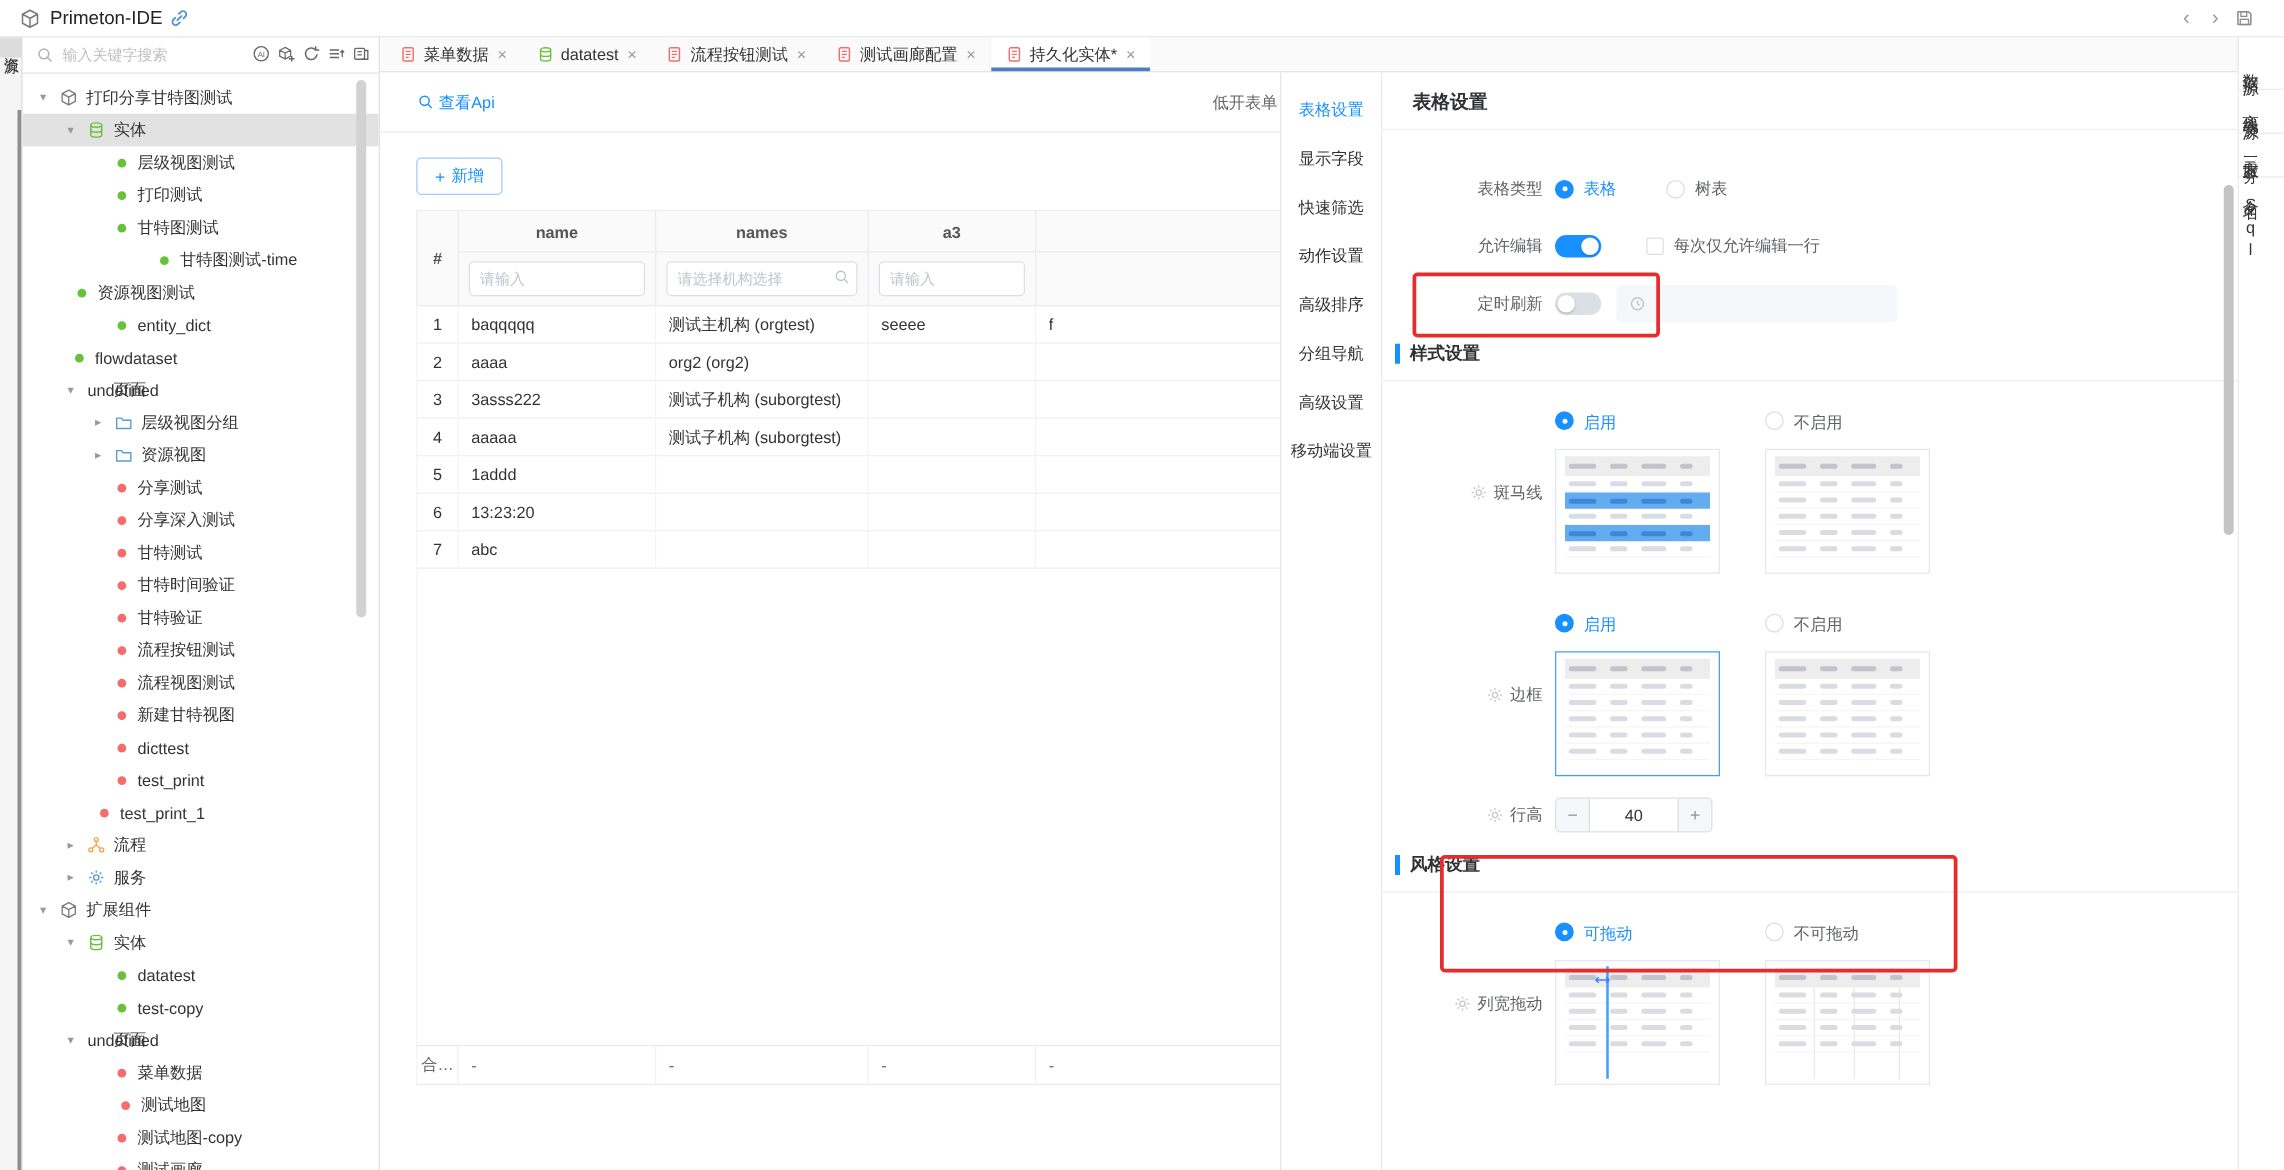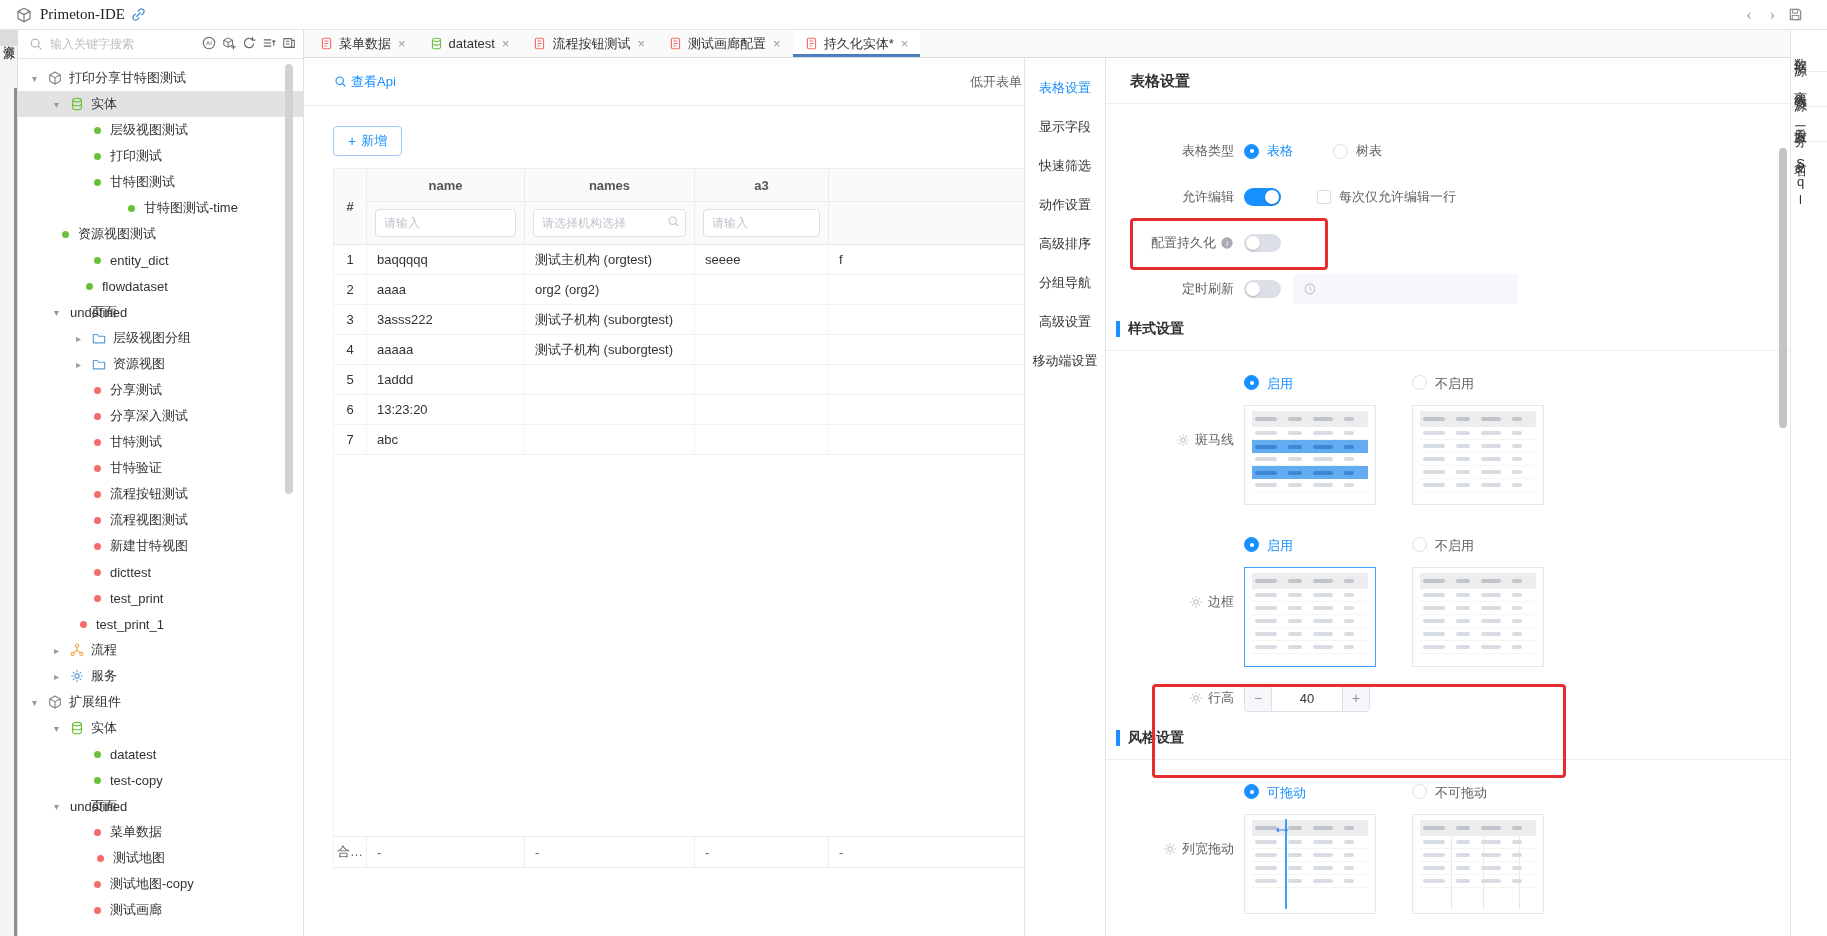--- a/index.html
+++ b/index.html
@@ -1,21 +1,21 @@
 <!DOCTYPE html>
 <html><head>
 <meta charset="utf-8">
 <style>
 * { margin:0; padding:0; box-sizing:border-box; }
 html,body { width:1827px; height:936px; overflow:hidden; background:#fff;
   font-family:"Liberation Sans","DejaVu Sans",sans-serif; color:#333; font-size:13px; }
 
 
 .titlebar { height:30px; display:flex; align-items:center; padding:0 10px 0 16px;
-  border-bottom:1px solid #e4e4e4; background:#fff;font-family:Liberation Serif, serif; }
+  border-bottom:1px solid #e4e4e4; background:#fff; }
 .logo svg { width:16px; height:16px; }
 .apptitle { font-size:15px; color:#222; margin:0 6px 0 8px; }
 .linkic svg { width:15px; height:15px; }
 .tspacer { flex:1; }
 .navic { color:#9a9a9a; font-size:16px; padding:0 9px; cursor:pointer; }
 .saveic { margin:0 14px 0 4px; } .saveic svg { width:15px; height:15px; }
 
 
 .workspace { display:flex; height:906px; }
 
@@ -275,21 +275,21 @@
         <div class="tnode" style="padding-left:26px">
           <span class="tspacer16"></span>
           <span class="dot green"></span>
           <span class="tlabel">资源视图测试</span>
         </div>
         <div class="tnode" style="padding-left:58px">
           <span class="tspacer16"></span>
           <span class="dot green"></span>
           <span class="tlabel">entity_dict</span>
         </div>
-        <div class="tnode" style="padding-left:50px">
+        <div class="tnode" style="padding-left:24px">
           <span class="tspacer16"></span>
           <span class="dot green"></span>
           <span class="tlabel">flowdataset</span>
         </div>
         <div class="tnode" style="padding-left:36px">
           <span class="arrow">▾</span>
           <span class="ticon">undefined</span>
           <span class="tlabel">页面</span>
         </div>
         <div class="tnode" style="padding-left:58px">
@@ -317,20 +317,25 @@
         </div>
         <div class="tnode" style="padding-left:58px">
           <span class="tspacer16"></span>
           <span class="dot red"></span>
           <span class="tlabel">分享深入测试</span>
         </div>
         <div class="tnode" style="padding-left:58px">
           <span class="tspacer16"></span>
           <span class="dot red"></span>
           <span class="tlabel">甘特测试</span>
+        </div>
+        <div class="tnode" style="padding-left:58px">
+          <span class="tspacer16"></span>
+          <span class="dot red"></span>
+          <span class="tlabel">甘特时间验证</span>
         </div>
         <div class="tnode" style="padding-left:58px">
           <span class="tspacer16"></span>
           <span class="dot red"></span>
           <span class="tlabel">甘特验证</span>
         </div>
         <div class="tnode" style="padding-left:58px">
           <span class="tspacer16"></span>
           <span class="dot red"></span>
           <span class="tlabel">流程按钮测试</span>
@@ -743,34 +748,20 @@
               </div>
             </div>
             <div class="frow">
               <div class="flabel">
                 <span>允许编辑</span>
               </div>
               <div class="fctrl">
                 <span class="toggle on"></span>
                 <span class="cb"></span>
                 <span class="cb-label">每次仅允许编辑一行</span>
-              </div>
-            </div>
-            <div class="frow">
-              <div class="flabel">
-                <span>配置持久化</span>
-                <span class="info-ic">
-                  <svg viewBox="0 0 16 16" xmlns="http://www.w3.org/2000/svg">
-                    <circle cx="8" cy="8" r="6.5" fill="#a8abb2"></circle>
-                    <text x="8" y="11.2" font-size="9" text-anchor="middle" fill="#fff" font-style="italic">i</text>
-                  </svg>
-                </span>
-              </div>
-              <div class="fctrl">
-                <span class="toggle"></span>
               </div>
             </div>
             <div class="frow">
               <div class="flabel">
                 <span>定时刷新</span>
               </div>
               <div class="fctrl">
                 <span class="toggle"></span>
                 <span class="time-input">
                   <span class="ic">

